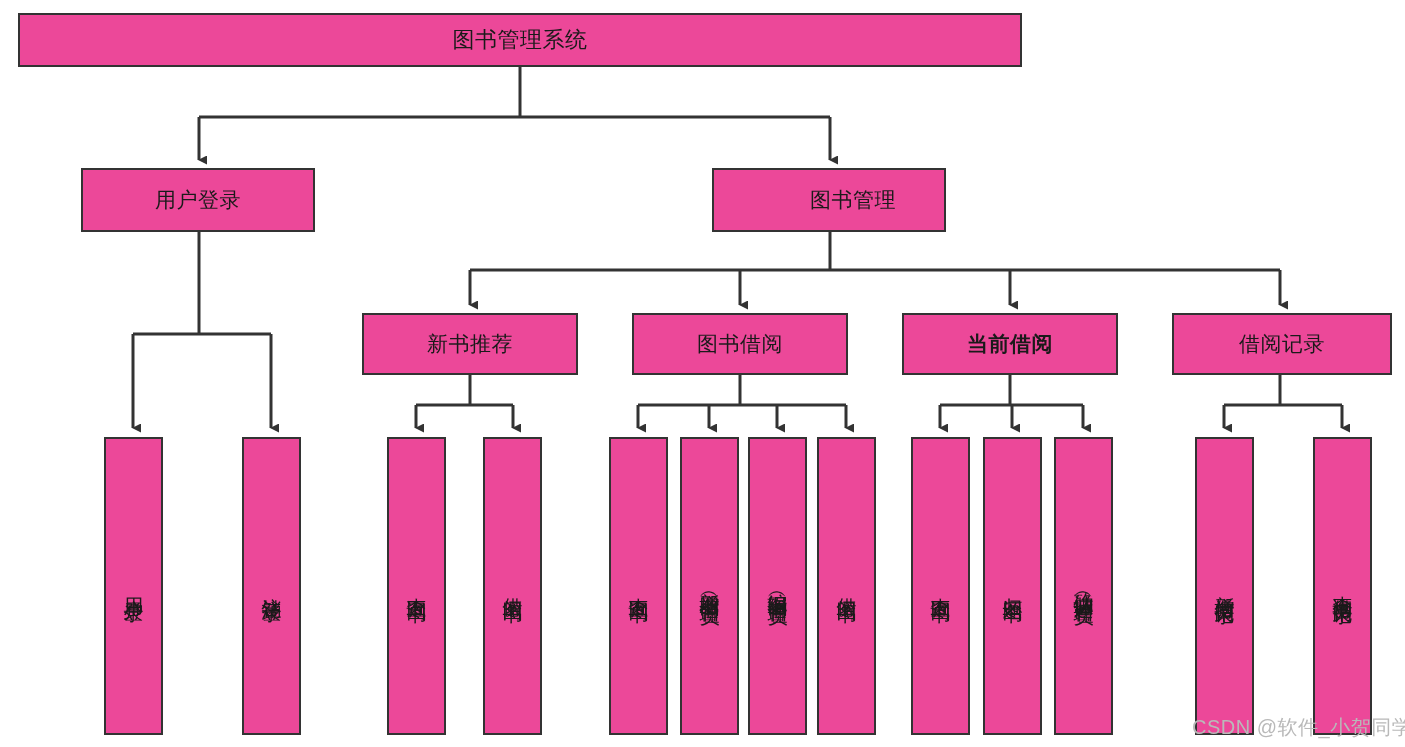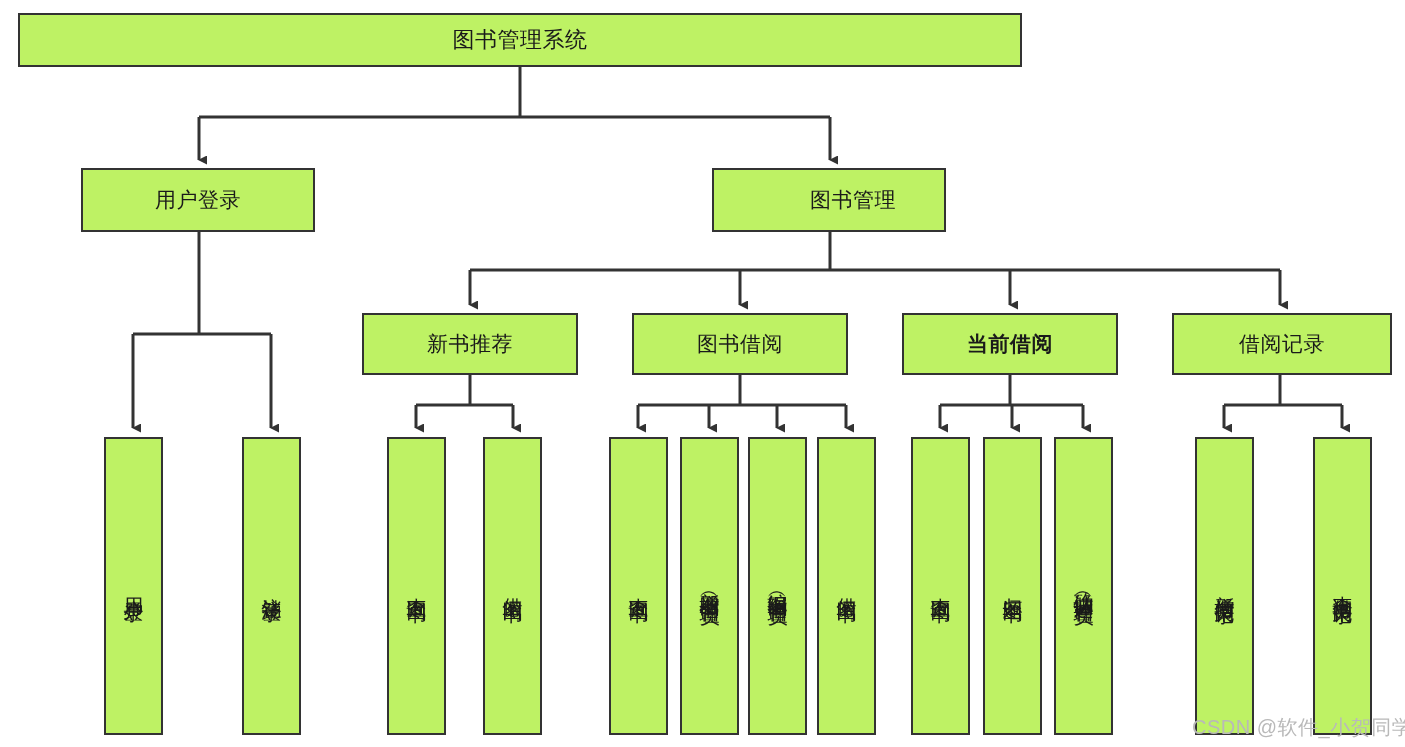--- a/index.html
+++ b/index.html
@@ -21,21 +21,21 @@
     position: absolute;
     left: 0;
     top: 0;
     width: 1405px;
     height: 747px;
     pointer-events: none;
   }
   .node {
     position: absolute;
     box-sizing: border-box;
-    background: #bef264;
+    background: #ec4899;
     border: 2px solid #333333;
     display: flex;
     align-items: center;
     justify-content: center;
     color: #1a1a1a;
   }
   .node .lbl {
     display: block;
     text-align: center;
     line-height: 1.18;

